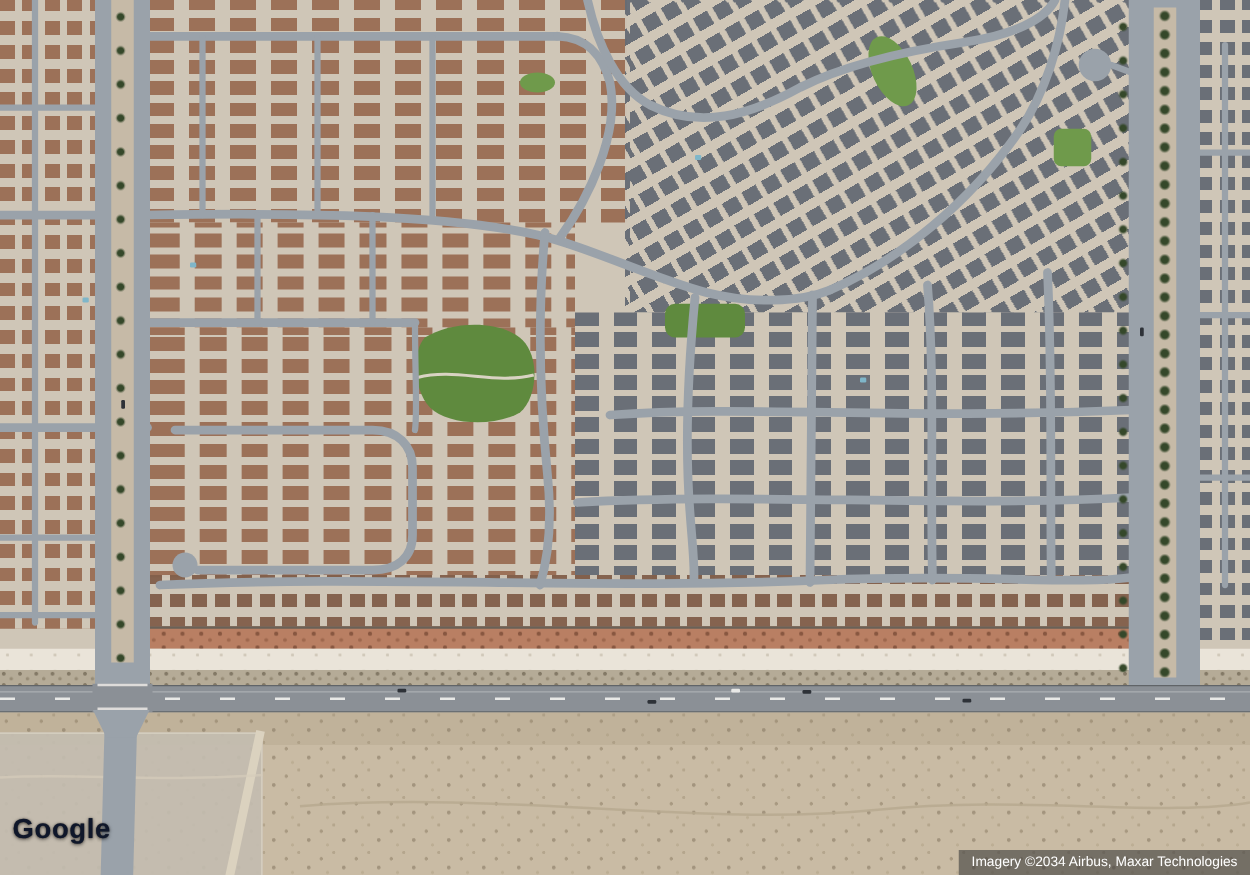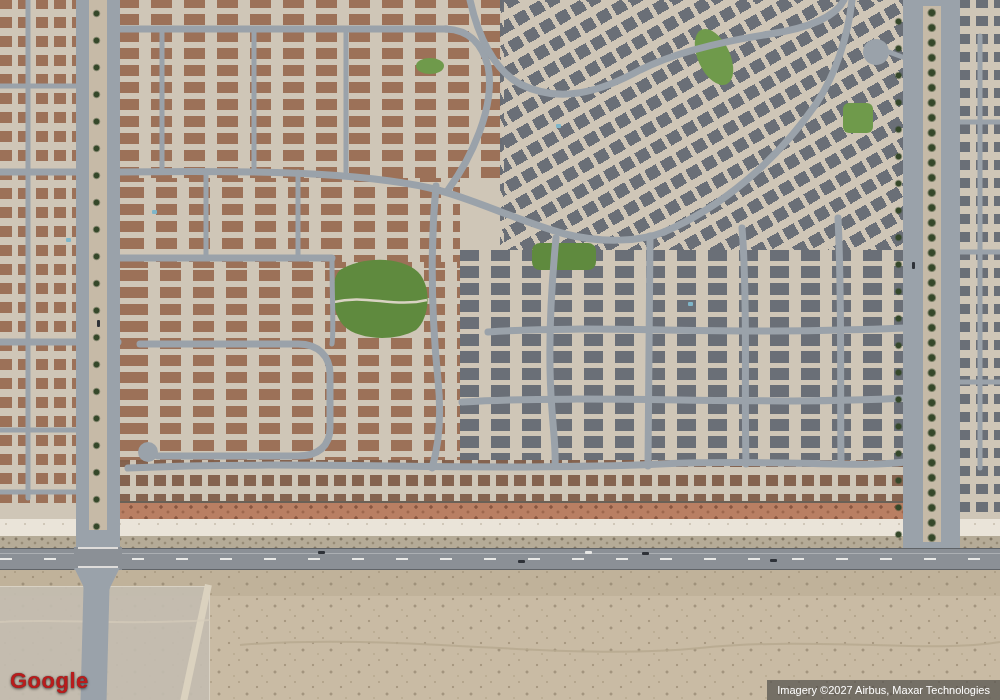--- a/index.html
+++ b/index.html
@@ -75,21 +75,21 @@
       radial-gradient(circle at 5px 7px, rgba(140,125,100,.55) 1.1px, transparent 1.6px),
       radial-gradient(circle at 15px 2px, rgba(160,145,118,.5) 1px, transparent 1.5px),
       radial-gradient(circle at 23px 14px, rgba(125,110,88,.5) 1.2px, transparent 1.8px),
       radial-gradient(circle at 10px 18px, rgba(180,165,137,.6) 1px, transparent 1.5px);
     background-size:28px 22px;}
   .pool{background:var(--pool,#7fb6c9);border-radius:1px;}
   .car{background:var(--car-dark,#2e3238);border-radius:1px;}
   .car-light{background:#e8e8e6;border-radius:1px;}
 
   
-  .glogo{left:10px;bottom:6px;color:#b91c1c;font-size:22px;font-weight:bold;letter-spacing:.5px;
+  .glogo{left:10px;bottom:24px;color:#0f172a;font-size:22px;font-weight:bold;letter-spacing:.5px;
     text-shadow:0 1px 3px rgba(0,0,0,.65),0 0 1px rgba(0,0,0,.5);cursor:pointer;}
   .attrib{right:0;bottom:0;height:20px;line-height:20px;padding:0 10px;
     background:rgba(60,60,60,.6);color:#fff;font-size:11px;white-space:nowrap;}
 </style>
 </head>
 <body>
 
 <div id="screen">
 
   <div class="res-base" style="left:0;top:0;width:1000px;height:503px;"></div>
@@ -198,15 +198,15 @@
 
   <div class="car" style="left:318px;top:551px;width:7px;height:3px;"></div>
   <div class="car" style="left:518px;top:560px;width:7px;height:3px;"></div>
   <div class="car-light" style="left:585px;top:551px;width:7px;height:3px;"></div>
   <div class="car" style="left:642px;top:552px;width:7px;height:3px;"></div>
   <div class="car" style="left:770px;top:559px;width:7px;height:3px;"></div>
   <div class="car" style="left:97px;top:320px;width:3px;height:7px;"></div>
   <div class="car" style="left:912px;top:262px;width:3px;height:7px;"></div>
 
   <div class="glogo">Google</div>
-  <div class="attrib">Imagery ©2027 Airbus, Maxar Technologies</div>
+  <div class="attrib">Imagery ©2034 Airbus, Maxar Technologies</div>
 
 </div>
 
 </body></html>

